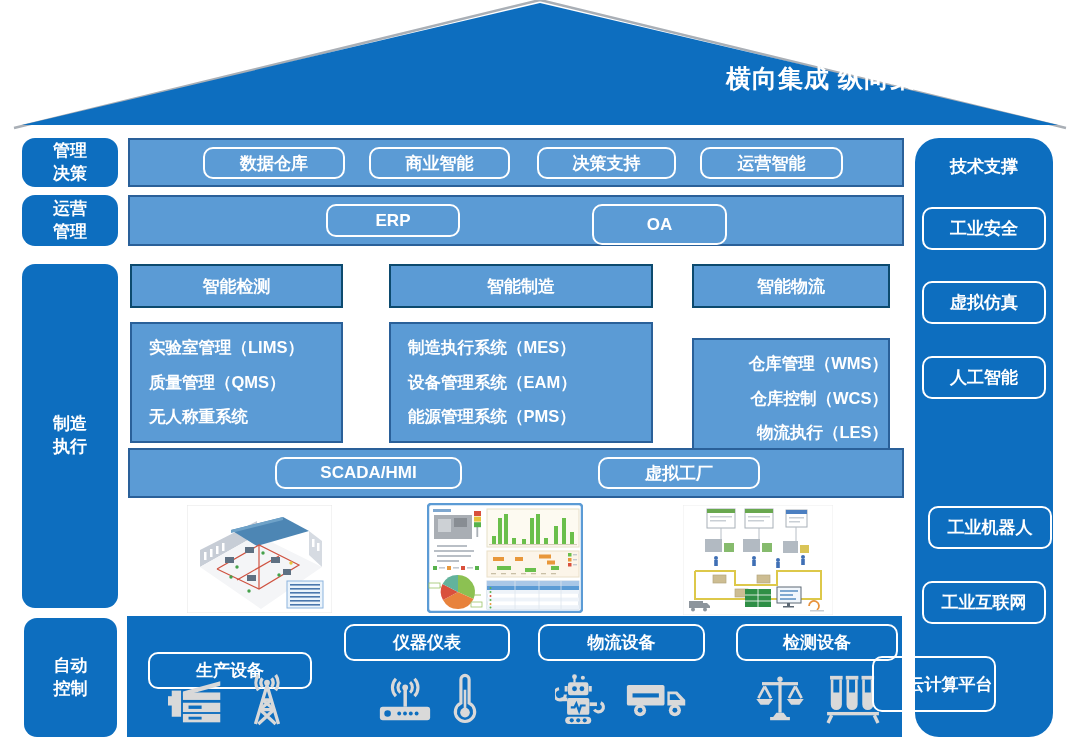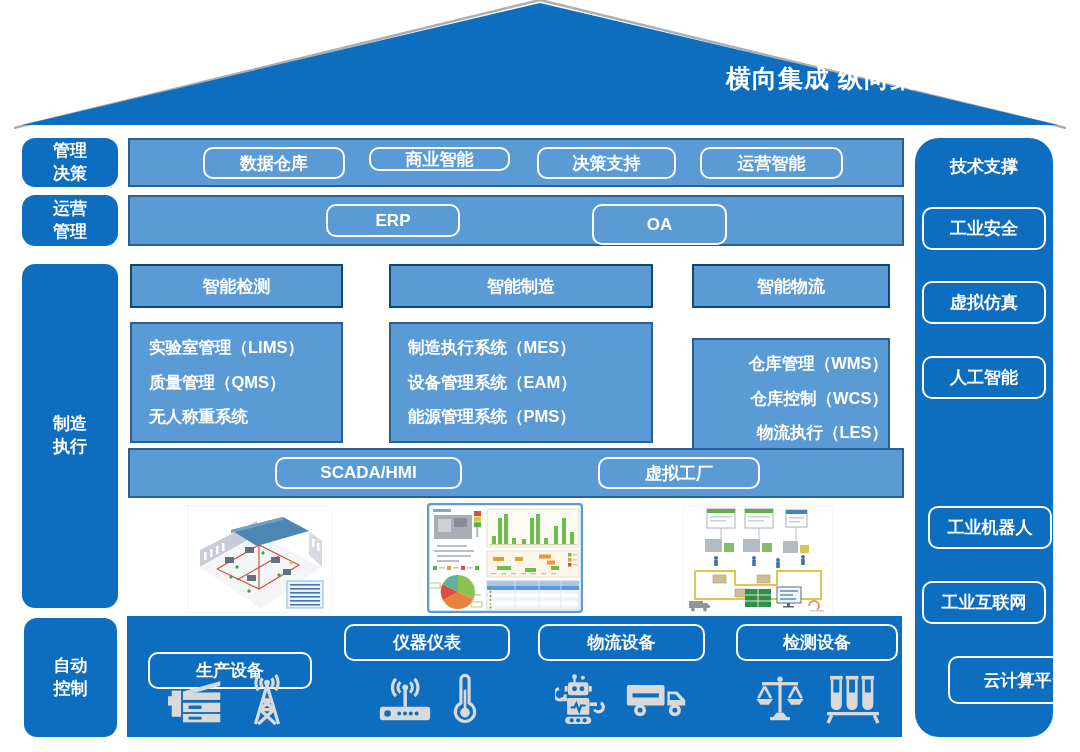--- a/index.html
+++ b/index.html
@@ -39,21 +39,21 @@
 决策</div>
   <div class="abs dark" style="left:22px;top:195px;width:96px;height:51px;">运营
 管理</div>
   <div class="abs dark" style="left:22px;top:264px;width:96px;height:344px;">制造
 执行</div>
   <div class="abs dark" style="left:24px;top:618px;width:93px;height:119px;">自动
 控制</div>
 
   <div class="abs band" style="left:128px;top:138px;width:776px;height:49px;"></div>
   <div class="abs wbtn" style="left:203px;top:147px;width:142px;height:32px;">数据仓库</div>
-  <div class="abs wbtn" style="left:369px;top:147px;width:141px;height:24px;text-align:right;">商业智能</div>
+  <div class="abs wbtn" style="left:369px;top:147px;width:141px;height:32px;text-align:right;">商业智能</div>
   <div class="abs wbtn" style="left:537px;top:147px;width:139px;height:32px;">决策支持</div>
   <div class="abs wbtn" style="left:700px;top:147px;width:143px;height:32px;">运营智能</div>
 
   <div class="abs band" style="left:128px;top:195px;width:776px;height:51px;"></div>
   <div class="abs wbtn" style="left:326px;top:204px;width:134px;height:33px;">ERP</div>
   <div class="abs wbtn" style="left:592px;top:204px;width:135px;height:41px;">OA</div>
 
   <div class="abs hdr" style="left:130px;top:264px;width:213px;height:44px;">智能检测</div>
   <div class="abs hdr" style="left:389px;top:264px;width:264px;height:44px;">智能制造</div>
   <div class="abs hdr" style="left:692px;top:264px;width:198px;height:44px;">智能物流</div>
@@ -421,15 +421,15 @@
     </svg>
   </div>
 
   <div class="abs techcol" style="left:915px;top:138px;width:138px;height:599px;"></div>
   <div class="abs" style="left:915px;top:155px;width:138px;text-align:center;color:#fff;font-weight:bold;font-size:17px;">技术支撑</div>
   <div class="abs wbtn" style="left:922px;top:207px;width:124px;height:43px;">工业安全</div>
   <div class="abs wbtn" style="left:922px;top:281px;width:124px;height:43px;">虚拟仿真</div>
   <div class="abs wbtn" style="left:922px;top:356px;width:124px;height:43px;">人工智能</div>
   <div class="abs wbtn" style="left:922px;top:506px;width:124px;height:43px;margin-left:6px;">工业机器人</div>
   <div class="abs wbtn" style="left:922px;top:581px;width:124px;height:43px;">工业互联网</div>
-  <div class="abs wbtn" style="left:948px;top:656px;width:124px;height:48px;padding-left:32px;">云计算平台</div>
+  <div class="abs wbtn" style="left:872px;top:656px;width:124px;height:56px;padding-left:32px;">云计算平台</div>
 
 </div>
 
 </body></html>

